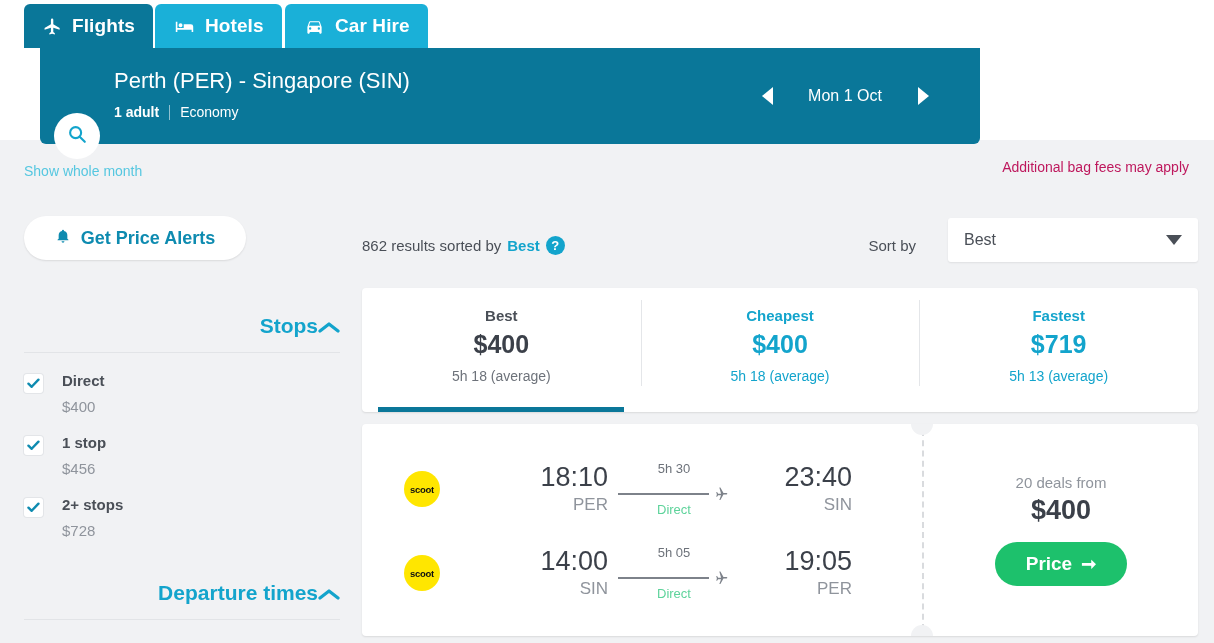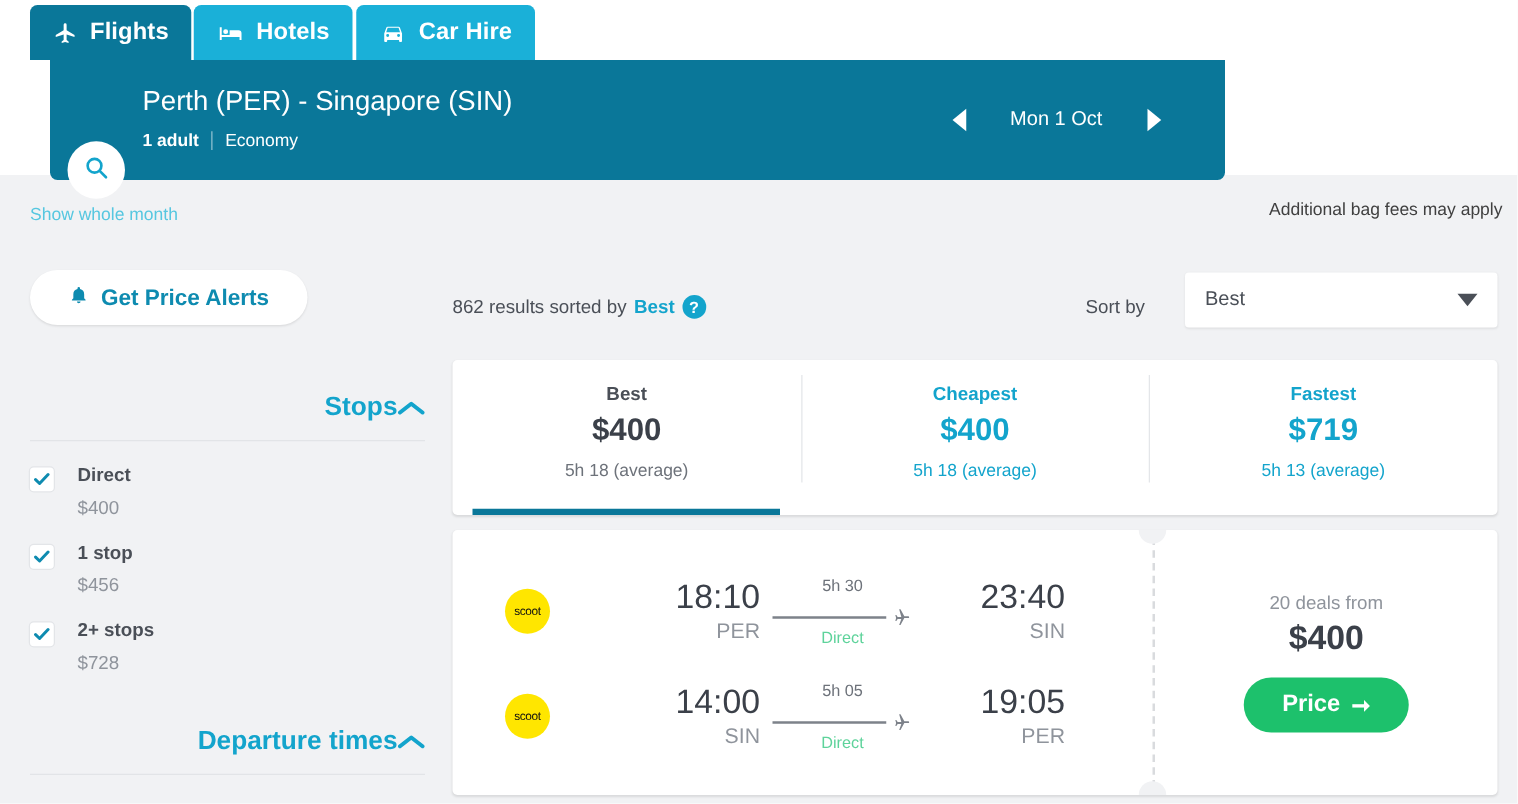--- a/index.html
+++ b/index.html
@@ -89,22 +89,22 @@
     color: #ffffff; font-size: 16px; white-space: nowrap;
     cursor: pointer;
   }
 
   
   .show-month {
     position: absolute; left: 24px; top: 163px;
     color: #56c7e0; font-size: 14px; cursor: pointer;
   }
   .bagfees {
-    position: absolute; right: 12px; top: 159px;
-    color: #404040; font-size: 14px; cursor: pointer;
+    position: absolute; right: 25px; top: 159px;
+    color: #be185d; font-size: 14px; cursor: pointer;
   }
 
   
   .sidebar { position: absolute; left: 24px; top: 216px; width: 316px; }
   .price-alerts {
     width: 222px; height: 44px;
     background: #ffffff; border-radius: 22px;
     display: flex; align-items: center; justify-content: center; gap: 10px;
     color: #0e8bb0; font-size: 18px; font-weight: bold;
     cursor: pointer;
@@ -217,21 +217,21 @@
   .leg {
     position: absolute; left: 42px; width: 500px; height: 66px;
     display: flex; align-items: center;
   }
   .leg.one { top: 32px; }
   .leg.two { top: 116px; }
   .airline-logo {
     width: 36px; height: 36px; border-radius: 50%;
     background: #ffe600;
     display: flex; align-items: center; justify-content: center;
-    font-size: 9.5px; font-weight: normal; color: #111111;
+    font-size: 9.5px; font-weight: bold; color: #111111;
     letter-spacing: -0.3px;
     flex: 0 0 36px;
   }
   .depart, .arrive {
     display: flex; flex-direction: column; align-items: flex-end;
     width: 112px;
   }
   .arrive { align-items: flex-end; }
   .depart { margin-left: 56px; justify-content: space-between; }
   .leg .time { font-size: 27px; color: #3b4049; line-height: 1.08; }

